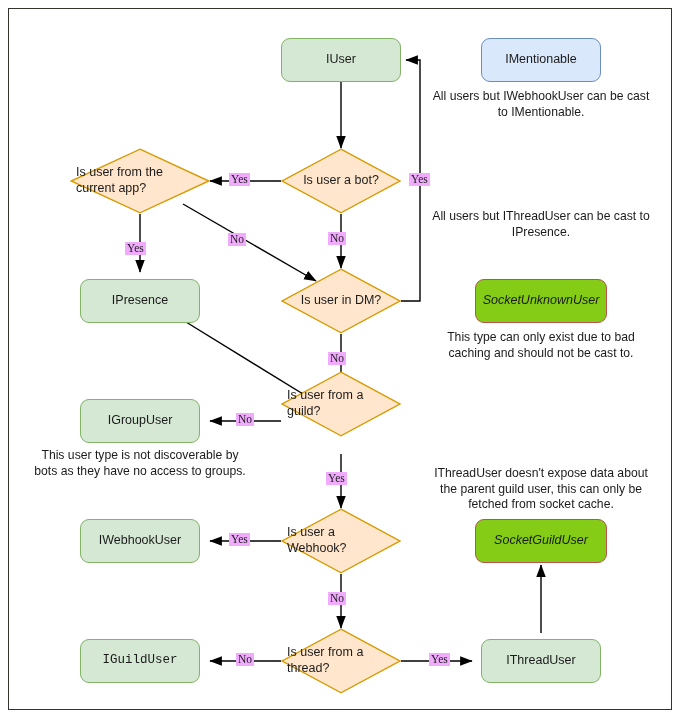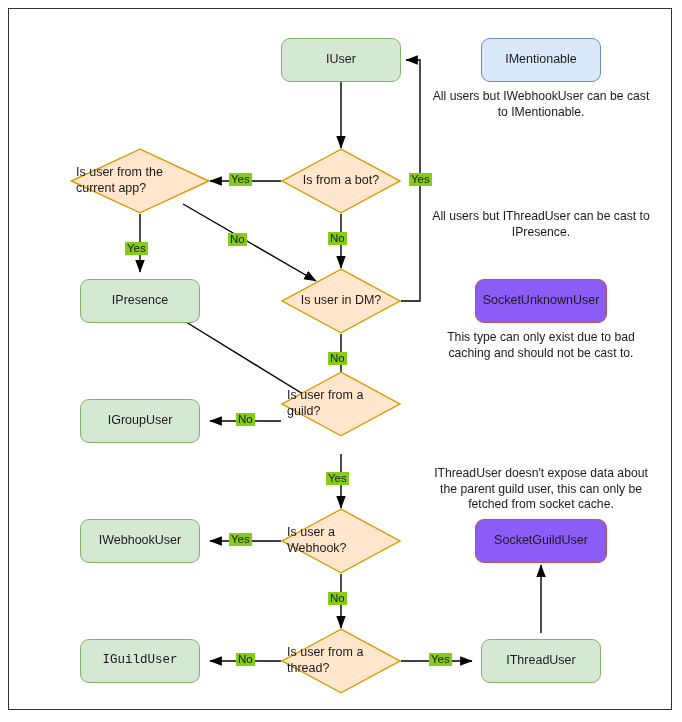--- a/index.html
+++ b/index.html
@@ -3,26 +3,26 @@
 <meta charset="utf-8">
 <style>
   html,body{margin:0;padding:0;background:#ffffff;}
   body{font-family:"Liberation Sans",sans-serif;}
   #canvas{position:relative;width:682px;height:722px;background:#ffffff;overflow:hidden;}
   #frame{position:absolute;left:8px;top:8px;width:664px;height:702px;border:1px solid #33342e;box-sizing:border-box;}
   .node{position:absolute;box-sizing:border-box;display:flex;align-items:center;justify-content:center;text-align:left;color:#1b1b1b;font-size:12.5px;line-height:1.25;}
   .box{border-radius:9px;border:1.4px solid;}
   .green{background:#d5e8d4;border-color:#82b366;}
   .blue{background:#dae8fc;border-color:#6c8ebf;}
-  .red{background:#8b5cf6;border-color:#b85450;}
+  .red{background:#84cc16;border-color:#b85450;font-style:italic;}
   .diamond{background:transparent;border:none;}
   .diamond .dlabel{position:relative;z-index:2;padding:0 6px;}
   .diamond svg{position:absolute;left:0;top:0;}
   .note{position:absolute;font-size:12.2px;line-height:1.28;color:#1b1b1b;text-align:center;}
-  .elabel{position:absolute;font-size:11.5px;color:#1b1b1b;background:#84cc16;padding:0 2px;line-height:1.1;}
+  .elabel{position:absolute;font-size:11.5px;color:#1b1b1b;background:#f0abfc;padding:0 2px;line-height:1.1;font-family:Liberation Serif, serif;}
   #edges{position:absolute;left:0;top:0;width:682px;height:722px;}
 </style>
 </head>
 <body>
 
 <div id="canvas">
   <div id="frame"></div>
 
   <svg id="edges" viewBox="0 0 682 722">
     <defs>
@@ -65,21 +65,21 @@
   </svg>
 
   <div class="node box green" style="left:281px;top:38px;width:120px;height:44px;">
     <span>IUser</span>
   </div>
 
   <div class="node diamond" style="left:281px;top:148px;width:120px;height:66px;">
     <svg width="120" height="66" viewBox="0 0 120 66">
       <polygon points="60,1.2 118.8,33 60,64.8 1.2,33" fill="#ffe6cc" stroke="#d79b00" stroke-width="1.4"></polygon>
     </svg>
-    <span class="dlabel">Is from a bot?</span>
+    <span class="dlabel">Is user a bot?</span>
   </div>
 
   <div class="node diamond" style="left:70px;top:148px;width:140px;height:66px;">
     <svg width="140" height="66" viewBox="0 0 140 66">
       <polygon points="70,1.2 138.8,33 70,64.8 1.2,33" fill="#ffe6cc" stroke="#d79b00" stroke-width="1.4"></polygon>
     </svg>
     <span class="dlabel">Is user from the current app?</span>
   </div>
 
   <div class="node box green" style="left:80px;top:279px;width:120px;height:44px;">
@@ -135,20 +135,21 @@
   </div>
   <div class="note" style="left:431px;top:89px;width:220px;">All users but IWebhookUser can be cast to IMentionable.</div>
 
   <div class="note" style="left:431px;top:209px;width:220px;">All users but IThreadUser can be cast to IPresence.</div>
 
   <div class="node box red" style="left:475px;top:279px;width:132px;height:44px;">
     <span>SocketUnknownUser</span>
   </div>
   <div class="note" style="left:428px;top:330px;width:226px;">This type can only exist due to bad caching and should not be cast to.</div>
 
+  <div class="note" style="left:32px;top:448px;width:216px;">This user type is not discoverable by bots as they have no access to groups.</div>
 
   <div class="note" style="left:428px;top:466px;width:226px;">IThreadUser doesn't expose data about the parent guild user, this can only be fetched from socket cache.</div>
 
   <div class="node box red" style="left:475px;top:519px;width:132px;height:44px;">
     <span>SocketGuildUser</span>
   </div>
 
   <div class="elabel" style="left:229px;top:173px;">Yes</div>
   <div class="elabel" style="left:409px;top:173px;">Yes</div>
   <div class="elabel" style="left:328px;top:232px;">No</div>

